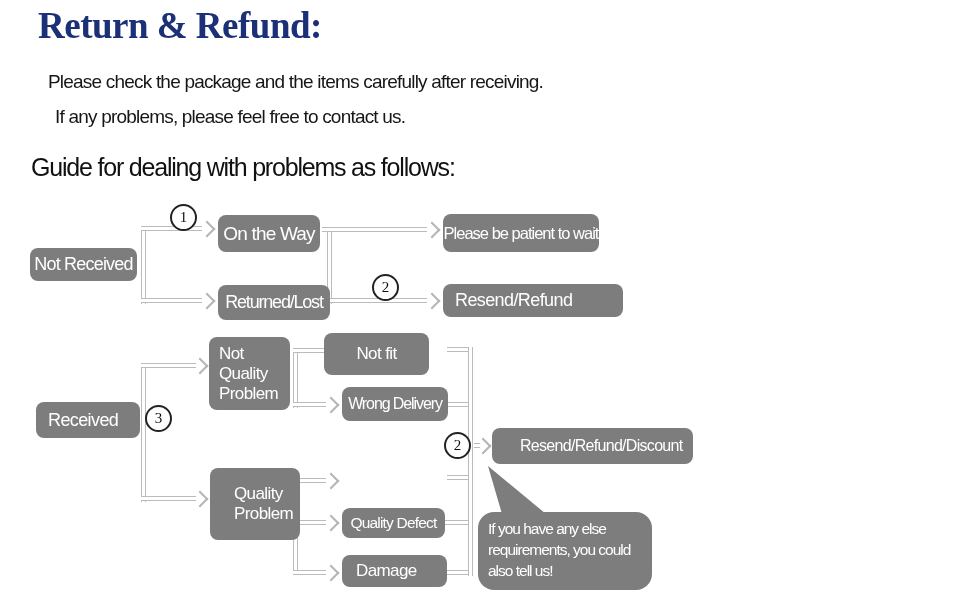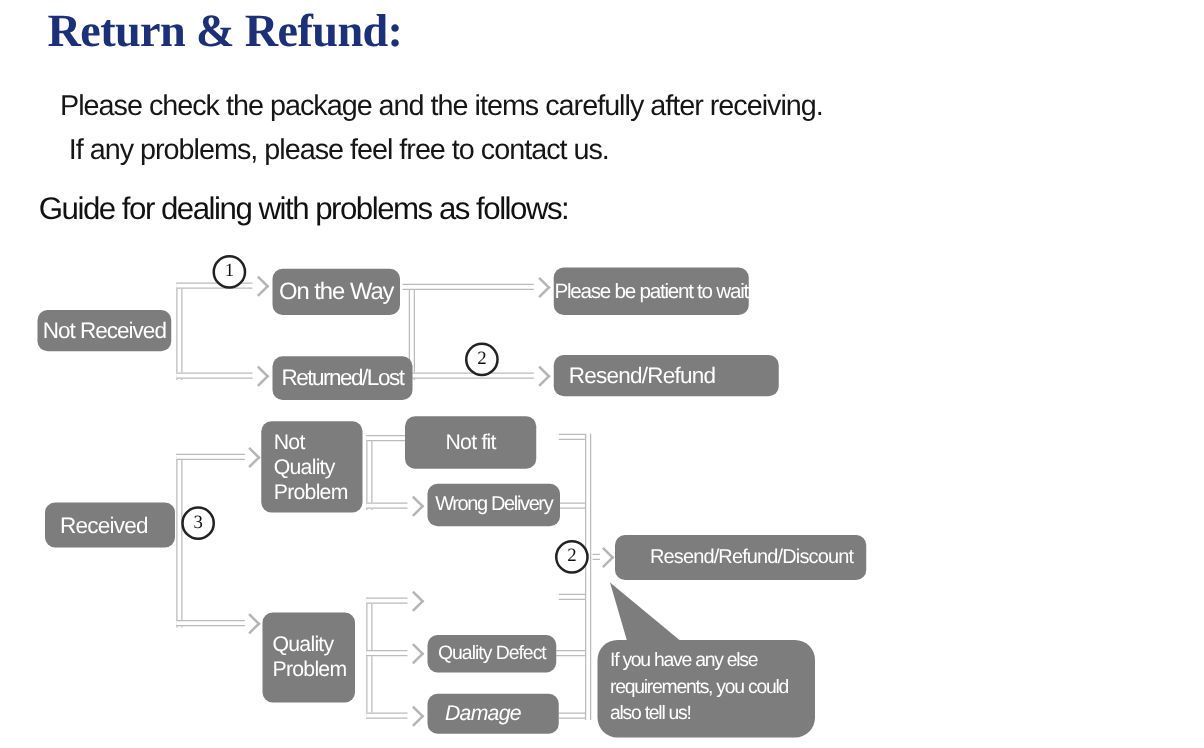--- a/index.html
+++ b/index.html
@@ -6,21 +6,21 @@
   #canvas{
     position:relative;width:963px;height:598px;background:#ffffff;
     font-family:"Liberation Sans",sans-serif;overflow:hidden;border-radius:32px;
   }
   .title{
     position:absolute;left:38px;top:4px;margin:0;
     font-family:"Liberation Serif",serif;font-weight:700;
     font-size:37px;color:#1b3076;letter-spacing:-0.5px;
   }
   .intro{
-    position:absolute;margin:0;color:#161616;font-size:23px;letter-spacing:-0.8px;text-align:right;
+    position:absolute;margin:0;color:#161616;font-size:19px;letter-spacing:-0.8px;text-align:right;
   }
   .intro1{left:48px;top:71px;}
   .intro2{left:55px;top:106px;}
   .guide{
     position:absolute;left:31px;top:153px;margin:0;color:#111;
     font-weight:400;font-size:25px;letter-spacing:-1.2px;
   }
   .node{
     position:absolute;background:#7d7d7d;color:#fff;border-radius:8px;
     font-size:17px;letter-spacing:-0.6px;white-space:nowrap;
@@ -112,23 +112,23 @@
 
   <div class="node" style="left:30px;top:248px;width:107px;height:33px;font-size:18px;letter-spacing:-0.8px;">Not Received</div>
   <div class="node" style="left:218px;top:215px;width:102px;height:37px;font-size:19px;letter-spacing:-0.8px;">On the Way</div>
   <div class="node" style="left:218px;top:285px;width:112px;height:35px;font-size:18px;letter-spacing:-1.2px;">Returned/Lost</div>
   <div class="node" style="left:443px;top:214px;width:156px;height:38px;font-size:16.5px;letter-spacing:-1px;">Please be patient to wait</div>
   <div class="node leftalign" style="left:443px;top:284px;width:168px;height:33px;padding-left:12px;font-size:18px;">Resend/Refund</div>
   <div class="node leftalign" style="left:36px;top:402px;width:92px;height:36px;padding-left:12px;font-size:18px;">Received</div>
   <div class="node wrap" style="left:209px;top:337px;width:71px;height:73px;padding-left:10px;line-height:20px;">Not Quality Problem</div>
   <div class="node" style="left:324px;top:333px;width:105px;height:42px;">Not fit</div>
   <div class="node" style="left:342px;top:387px;width:106px;height:34px;font-size:16px;letter-spacing:-1.1px;">Wrong Delivery</div>
-  <div class="node wrap" style="left:210px;top:468px;width:66px;height:72px;padding-left:8px;line-height:20px;margin-top:22px;">Quality Problem</div>
+  <div class="node wrap" style="left:210px;top:468px;width:66px;height:72px;padding-left:24px;line-height:20px;">Quality Problem</div>
   <div class="node" style="left:342px;top:508px;width:103px;height:30px;font-size:15.5px;letter-spacing:-0.8px;">Quality Defect</div>
-  <div class="node leftalign" style="left:342px;top:555px;width:91px;height:32px;padding-left:14px;font-style:italic;">Damage</div>
+  <div class="node leftalign" style="left:342px;top:555px;width:91px;height:32px;padding-left:14px;">Damage</div>
   <div class="node leftalign" style="left:492px;top:428px;width:173px;height:36px;padding-left:28px;font-size:16px;letter-spacing:-0.7px;">Resend/Refund/Discount</div>
 
   <svg class="tail" width="72" height="52">
     <polygon points="6,2 64,50 20,50" fill="#7d7d7d"></polygon>
   </svg>
   <div class="bubble">
     <span>If you have any else</span>
     <span>requirements, you could</span>
     <span>also tell us!</span>
   </div>

